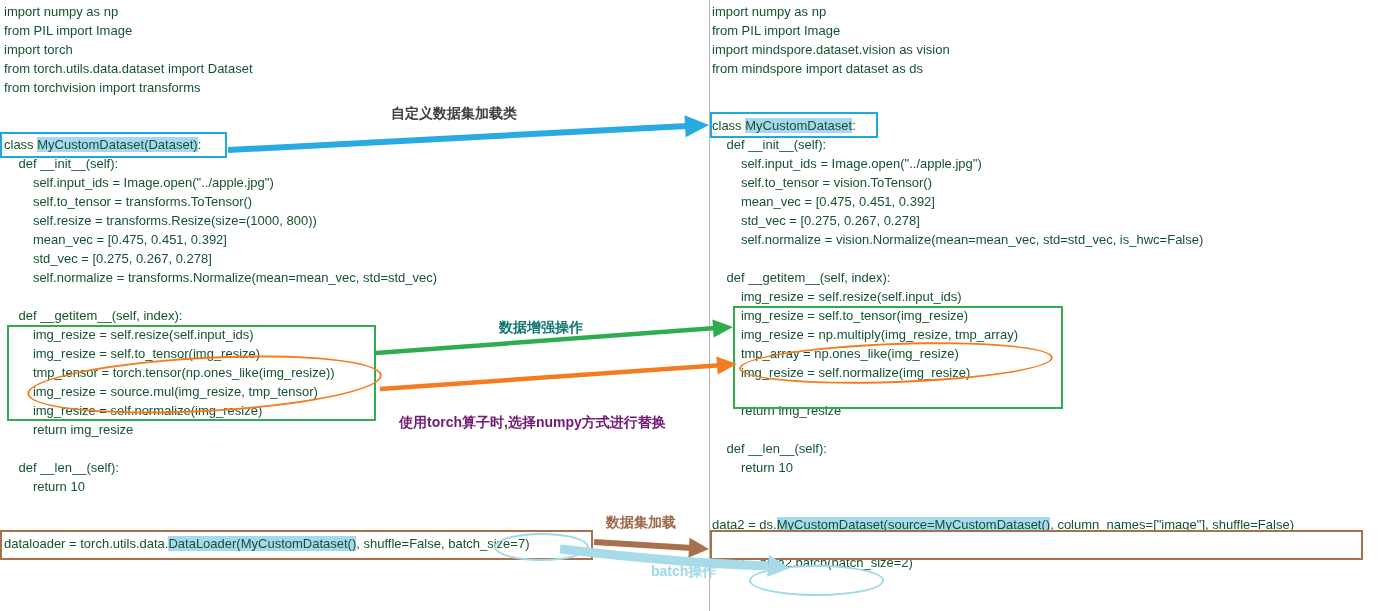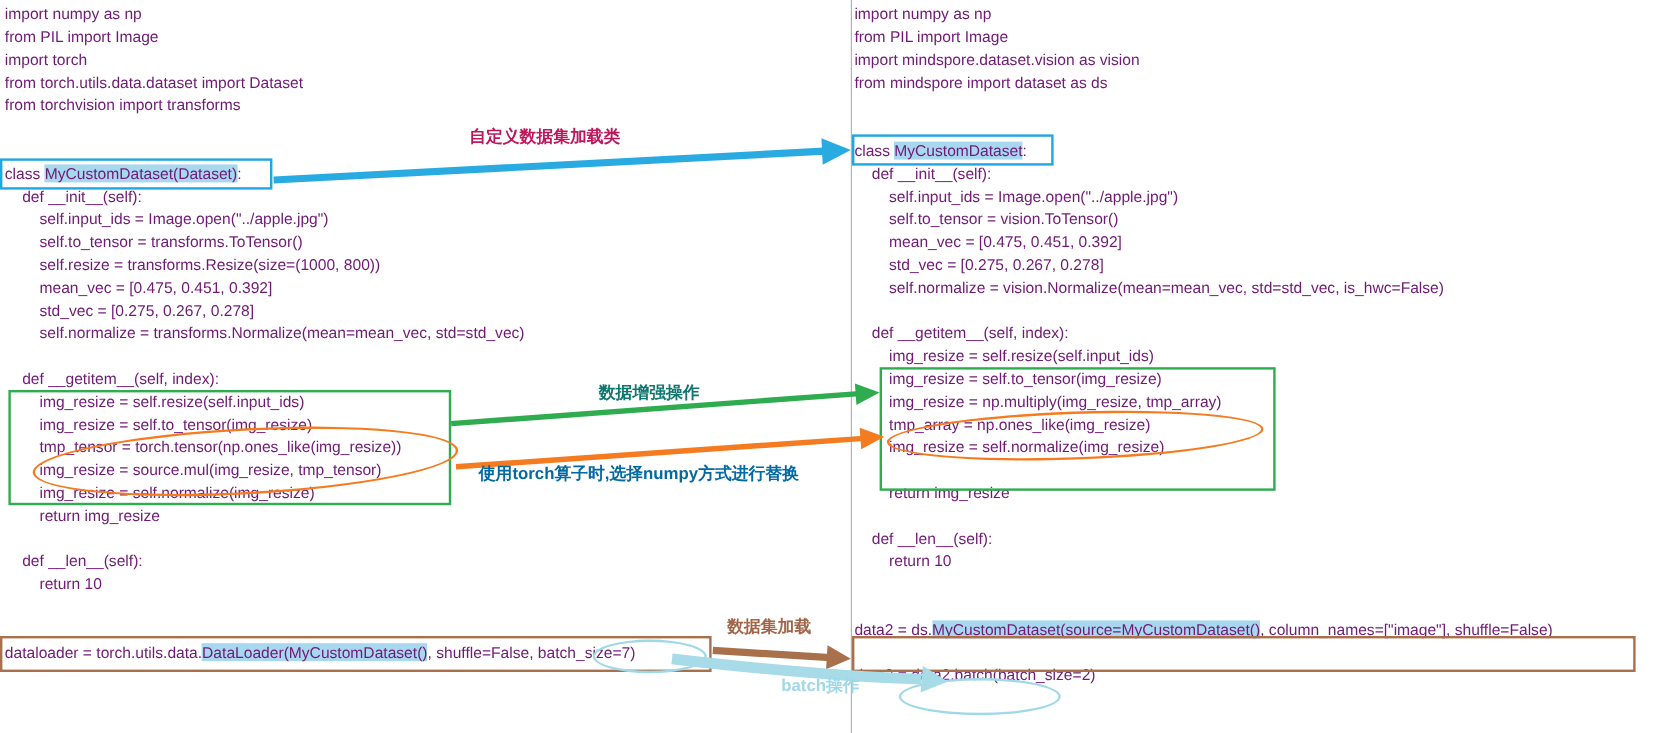--- a/index.html
+++ b/index.html
@@ -1,21 +1,21 @@
 <!DOCTYPE html>
 <html><head>
 <meta charset="utf-8">
 <style>
   html,body { margin:0; padding:0; background:#ffffff; }
   .canvas {
     position:relative; width:1388px; height:611px; background:#ffffff;
     overflow:hidden; font-family:"Liberation Sans", sans-serif;
   }
   
-  .code-col { position:absolute; top:2px; font-size:13px; line-height:19px; color:#701a75; }
+  .code-col { position:absolute; top:2px; font-size:13px; line-height:19px; color:#14532d; }
   #left-code  { left:4px; }
   #right-code { left:712px; }
   .code-line { height:19px; white-space:pre; }
   .hl { background:#a8d7f0; }
 
   
   .divider { position:absolute; left:709px; top:0; width:1px; height:611px; background:#b3b3b3; }
 
   
   .box, .ellipse { position:absolute; box-sizing:border-box; border:2px solid; pointer-events:none; }
@@ -26,23 +26,23 @@
   #right-green-box  { left:733px; top:306px; width:330px; height:103px; border-color:#2fac4f; }
   #left-brown-box   { left:0px;   top:530px; width:593px; height:30px; border-color:#a9714b; }
   #right-brown-box  { left:710px; top:530px; width:653px; height:30px; border-color:#a9714b; }
   #left-orange-ellipse  { left:27px;  top:357px; width:355px; height:55px; border-color:#f47b20; transform:rotate(-3deg); border-width:2px; }
   #right-orange-ellipse { left:739px; top:343px; width:314px; height:40px; border-color:#f47b20; transform:rotate(-2deg); }
   #left-pale-ellipse  { left:494px; top:533px; width:95px;  height:28px; border-color:#9fd8e8; }
   #right-pale-ellipse { left:749px; top:565px; width:135px; height:31px; border-color:#9fd8e8; }
 
   
   .anno { position:absolute; font-weight:bold; font-size:14px; white-space:nowrap; }
-  #label-custom  { left:391px; top:105px; color:#be185d; }
+  #label-custom  { left:391px; top:105px; color:#404040; }
   #label-augment { left:499px; top:319px; color:#0f766e; }
-  #label-torch   { left:399px; top:386px; color:#0369a1; }
+  #label-torch   { left:399px; top:414px; color:#701a75; }
   #label-load    { left:606px; top:514px; color:#a0664a; }
   #label-batch   { left:613px; top:563px; color:#9fd8e8;margin-left:38px; }
 
   
   .arrows { position:absolute; left:0; top:0; width:1388px; height:611px; pointer-events:none; }
 </style>
 </head>
 <body>
 
 <div class="canvas">

